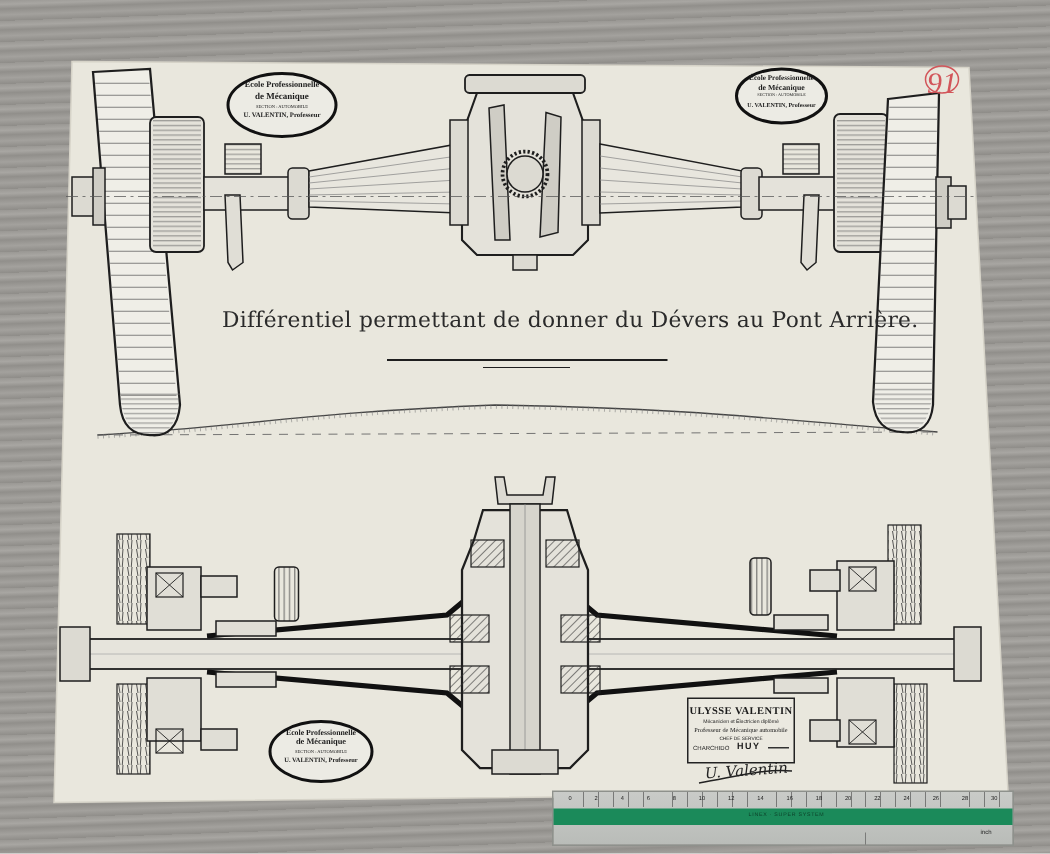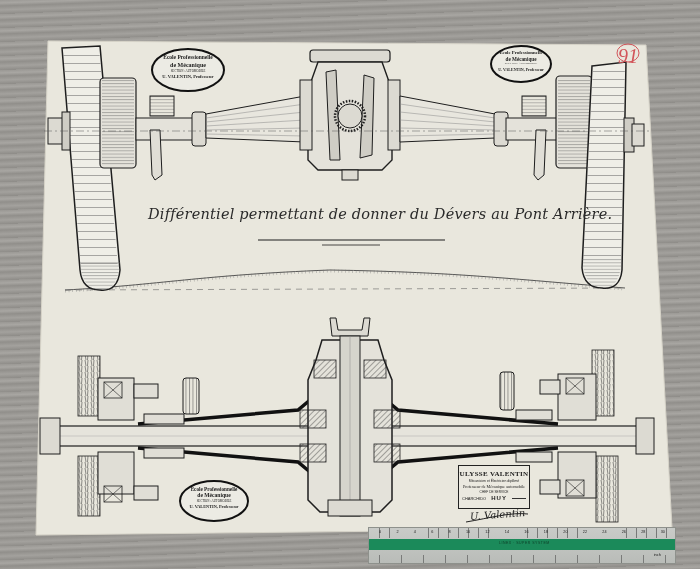--- a/index.html
+++ b/index.html
@@ -11,21 +11,21 @@
   .scene { position:absolute; left:0; top:0; width:700px; height:569px; }
   .paper {
     position:absolute; left:0; top:0; width:700px; height:569px;
   }
   .stamp-text {
     position:absolute; font-family:"Liberation Serif", serif; color:#1c1c1c;
     text-align:center; line-height:1; font-weight:bold;
   }
   .title-text {
     position:absolute; left:148px; top:206px; width:340px;
-    font-family:"DejaVu Serif", serif; font-style:italic; font-size:14.5px; color:#2a2a2a;
+    font-family:"DejaVu Serif", serif; font-size:14.5px; color:#2a2a2a;
     letter-spacing:0.2px; white-space:nowrap;text-align:center;
   }
   .page-num {
     position:absolute; left:618px; top:45px; font-family:"Liberation Serif", serif;
     font-style:italic; font-size:20px; color:#d2555a;
   }
   .label-box {
     position:absolute; left:458px; top:465px; width:72px; height:44px;
     border:1.5px solid #222; background:#ebe9e0; box-sizing:border-box;
     font-family:"Liberation Sans", sans-serif; color:#1a1a1a; text-align:center;

